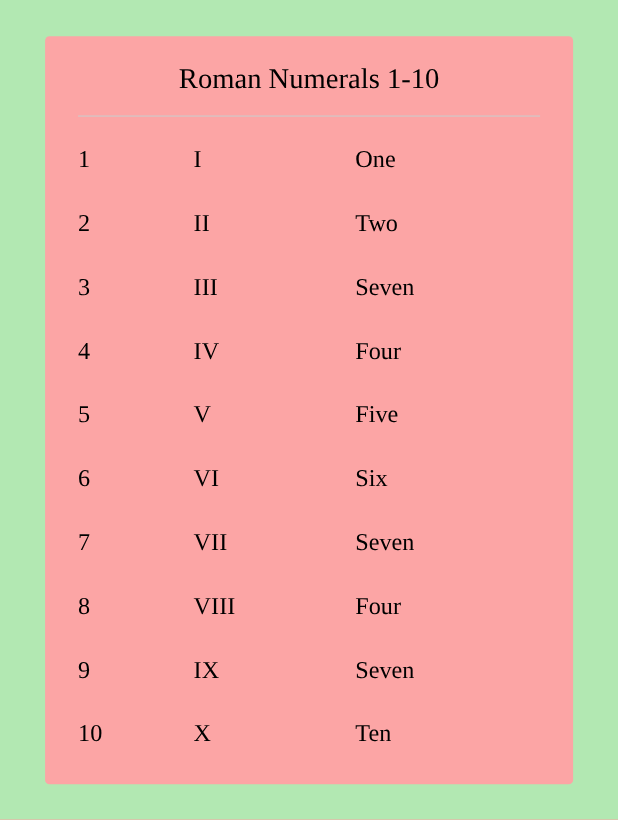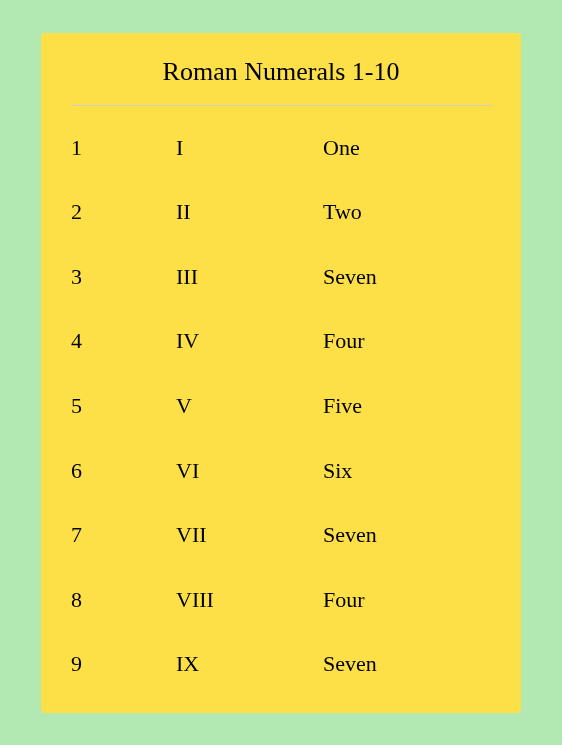--- a/index.html
+++ b/index.html
@@ -12,21 +12,21 @@
       width: 562px;
       height: 745px;
       background-color: #b2e8b2;
       display: flex;
       align-items: center;
       justify-content: center;
       font-family: Georgia, 'Times New Roman', serif;
     }
 
     .card {
-      background-color: #fde047;
+      background-color: #fca5a5;
       width: 480px;
       min-height: 680px;
       border-radius: 4px;
       padding: 24px 30px 16px 30px;
       display: flex;
       flex-direction: column;
       align-items: stretch;
     }
 
     .title {
@@ -126,15 +126,20 @@
         <tr>
           <td class="col-number">8</td>
           <td class="col-roman">VIII</td>
           <td class="col-word">Four</td>
         </tr>
         <tr>
           <td class="col-number">9</td>
           <td class="col-roman">IX</td>
           <td class="col-word">Seven</td>
         </tr>
+        <tr>
+          <td class="col-number">10</td>
+          <td class="col-roman">X</td>
+          <td class="col-word">Ten</td>
+        </tr>
       </tbody>
   </table>
 </div>
 
 </body></html>

